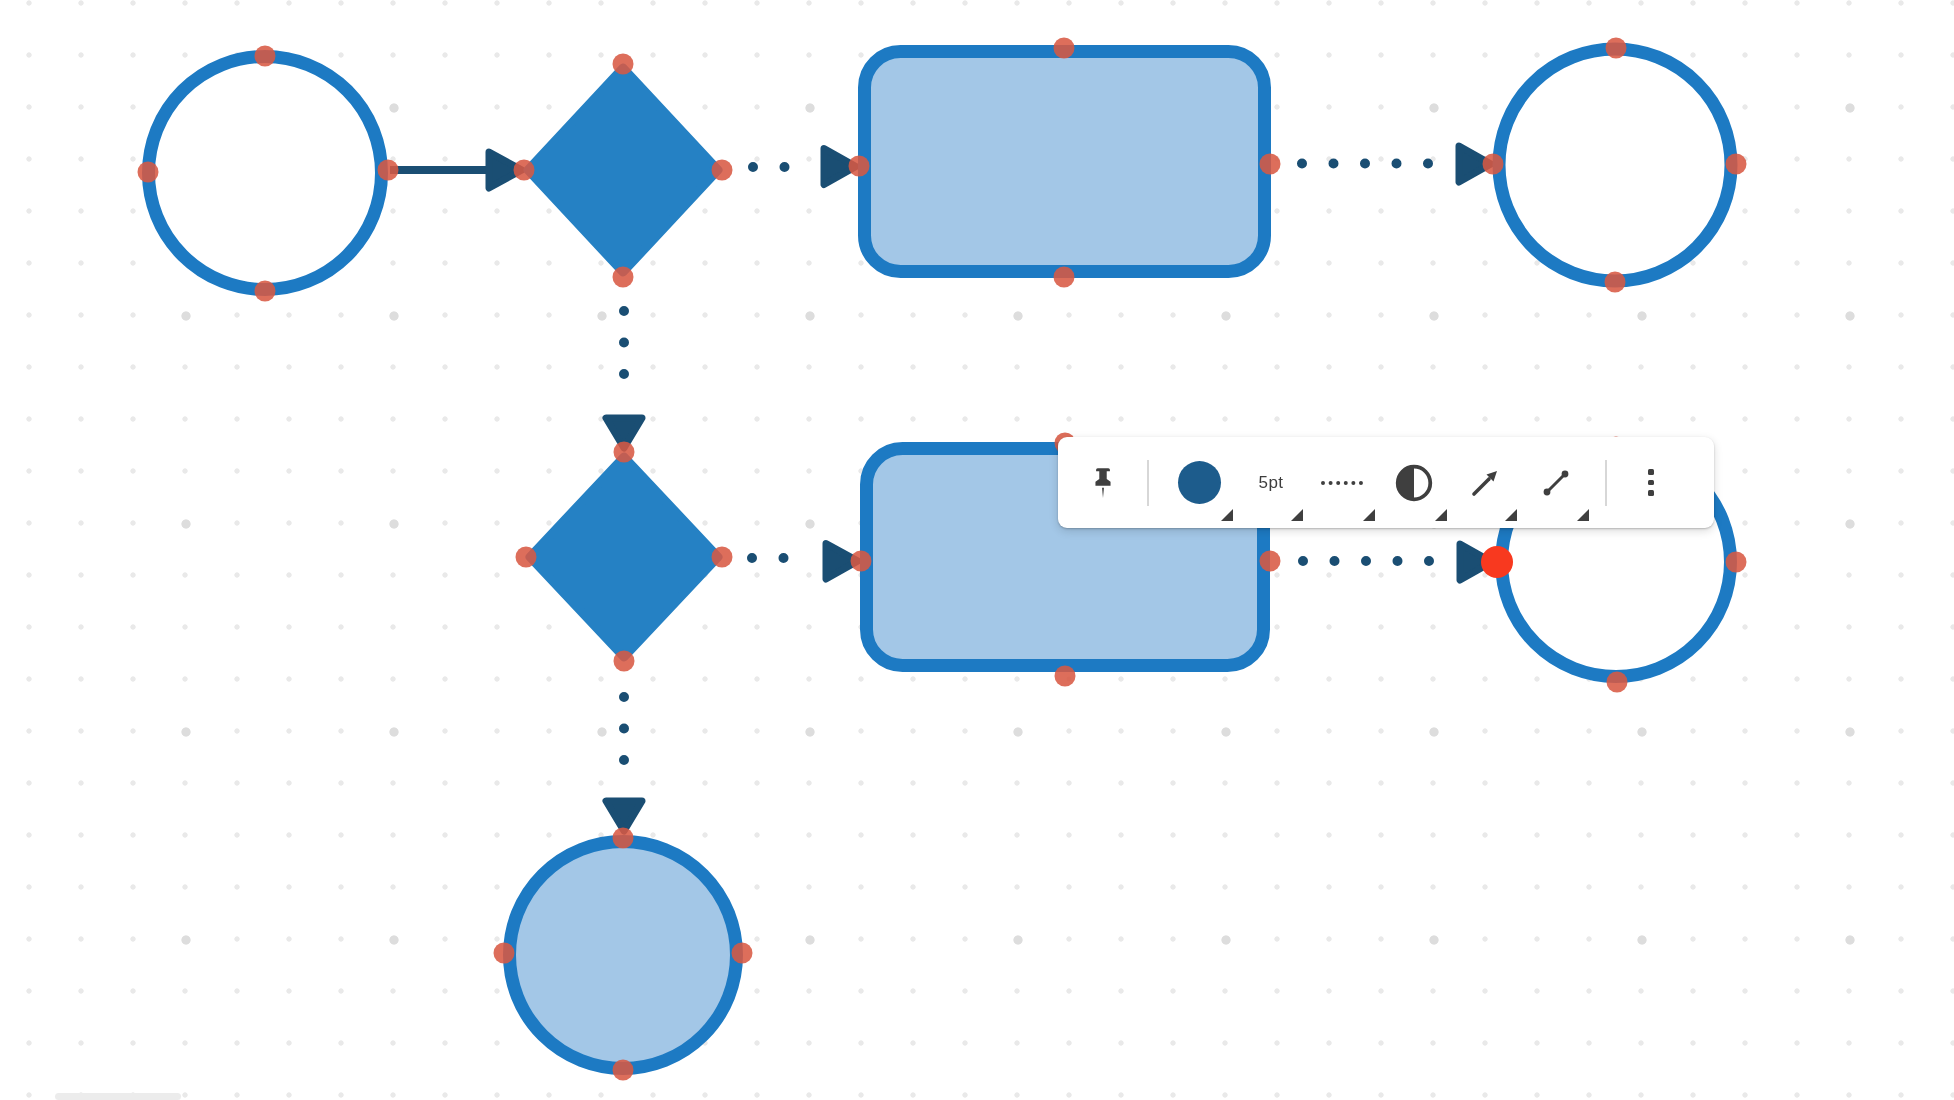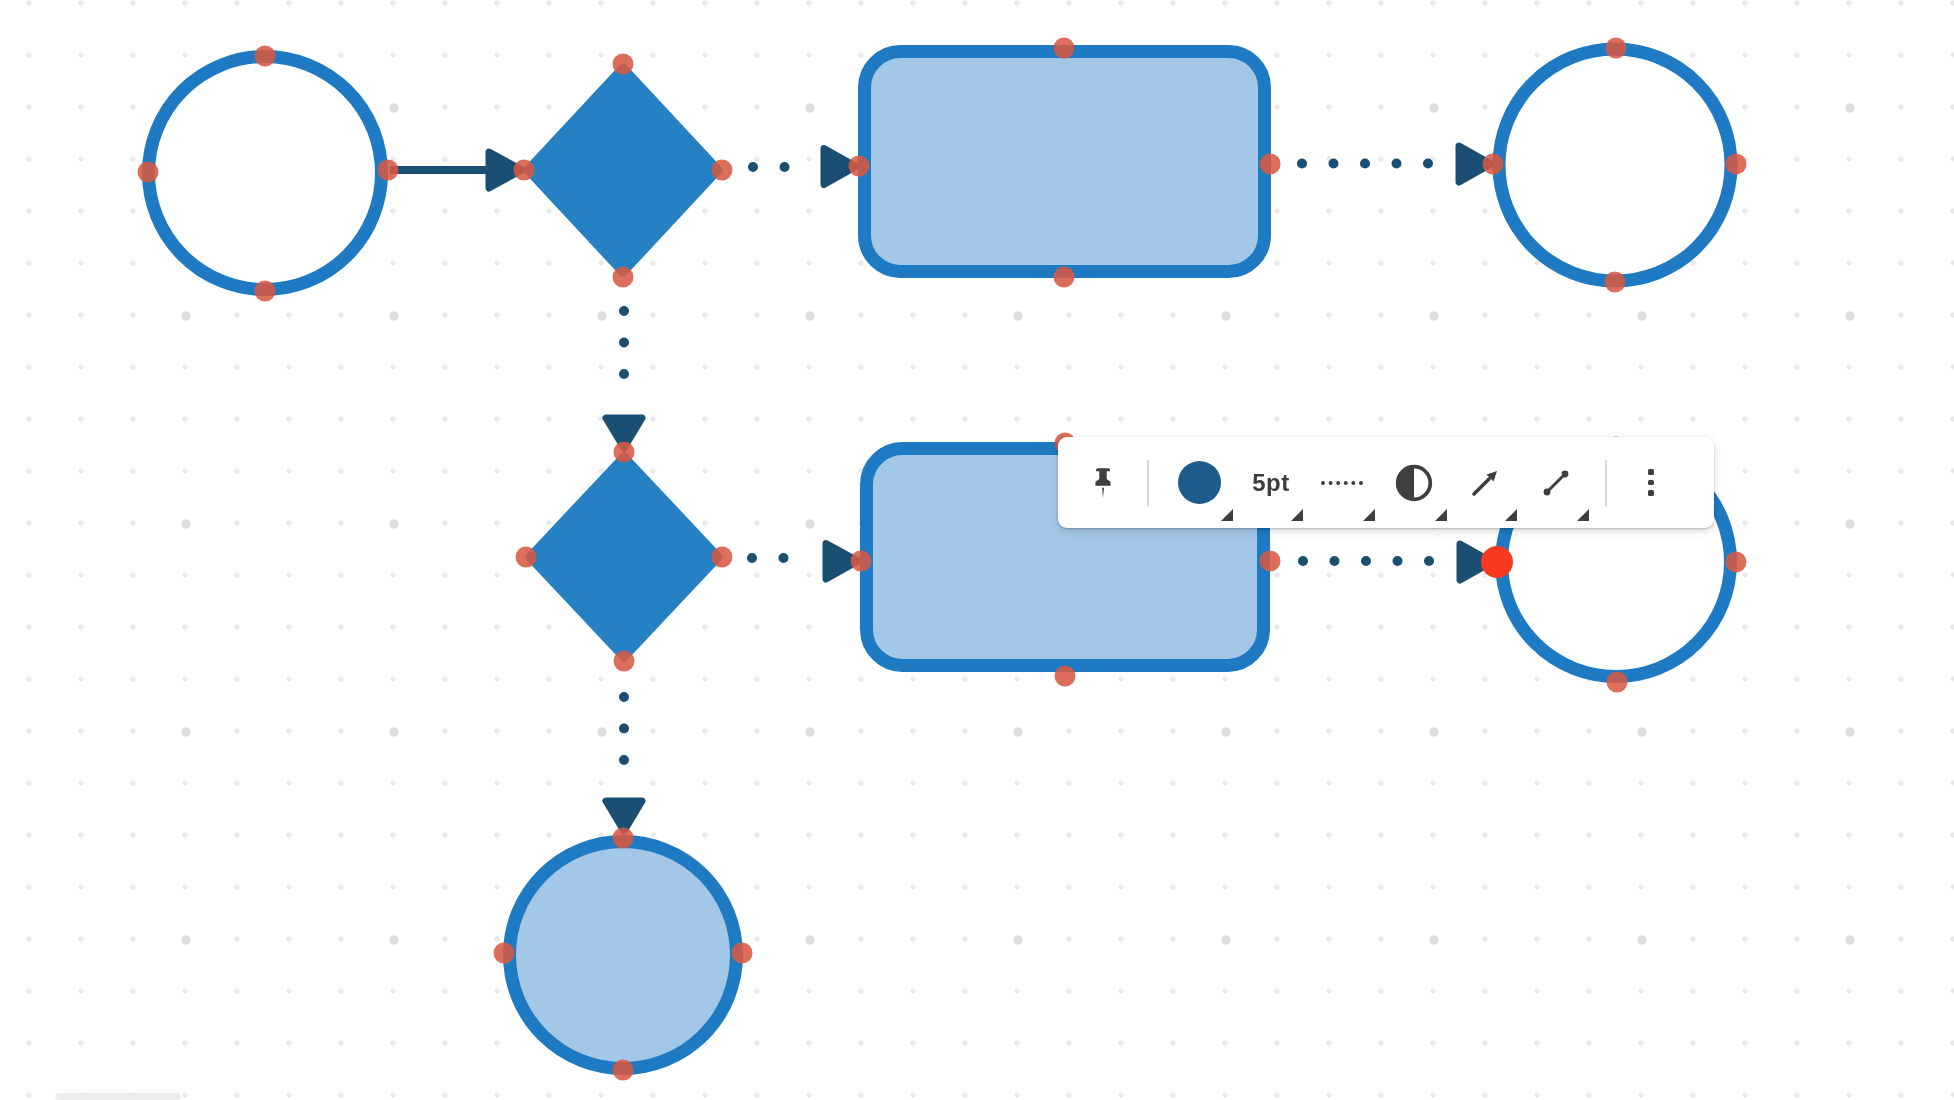--- a/index.html
+++ b/index.html
@@ -48,21 +48,21 @@
   }
   .tb-btn{position:relative;height:100%;display:flex;align-items:center;justify-content:center;
     background:none;border:none;cursor:pointer;color:var(--toolbar-icon);}
   .tb-btn svg{display:block;}
   .w-pin{width:62px;}.w-swatch{width:74px;}.w-5pt{width:70px;}.w-dots{width:72px;}
   .w-half{width:72px;}.w-arrow{width:70px;}.w-line{width:72px;}.w-menu{width:62px;}
   .tb-sep{width:2px;height:46px;background:var(--toolbar-divider);margin:0 13px;flex:none;}
   .dd{position:absolute;right:3px;bottom:7px;width:0;height:0;
     border-bottom:12px solid var(--toolbar-icon);border-left:12px solid transparent;}
   .swatch{width:43px;height:43px;border-radius:50%;background:var(--swatch-blue);}
-  .pt-label{font-size:24px;font-weight:bold;color:var(--toolbar-text);letter-spacing:.5px;}
+  .pt-label{font-size:17px;font-weight:normal;color:var(--toolbar-text);letter-spacing:.5px;}
   .dotted-glyph{width:42px;height:0;border-top:4px dotted var(--toolbar-icon);}
   .vdots{display:flex;flex-direction:column;gap:5px;}
   .vdots span{width:5.5px;height:5.5px;border-radius:1.5px;background:var(--toolbar-icon);}
   .hscrollbar{position:absolute;left:55px;top:1093px;width:126px;height:7px;
     border-radius:4px;background:var(--scrollbar-grey);}
 </style>
 </head>
 <body>
 
 <div class="canvas">

